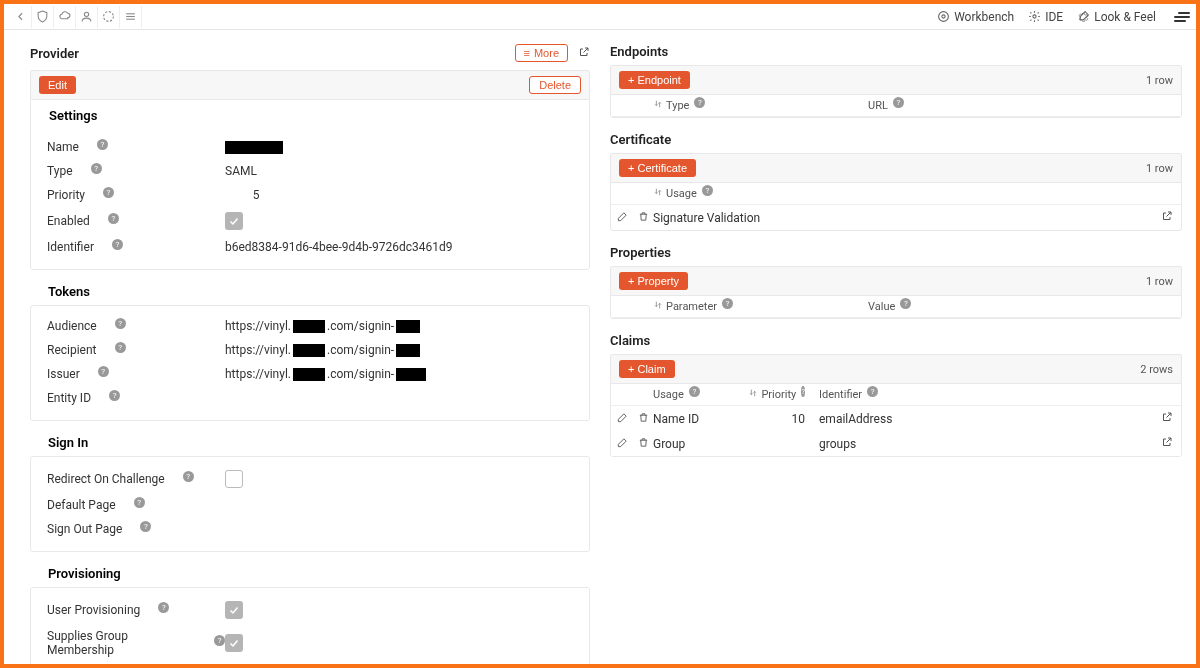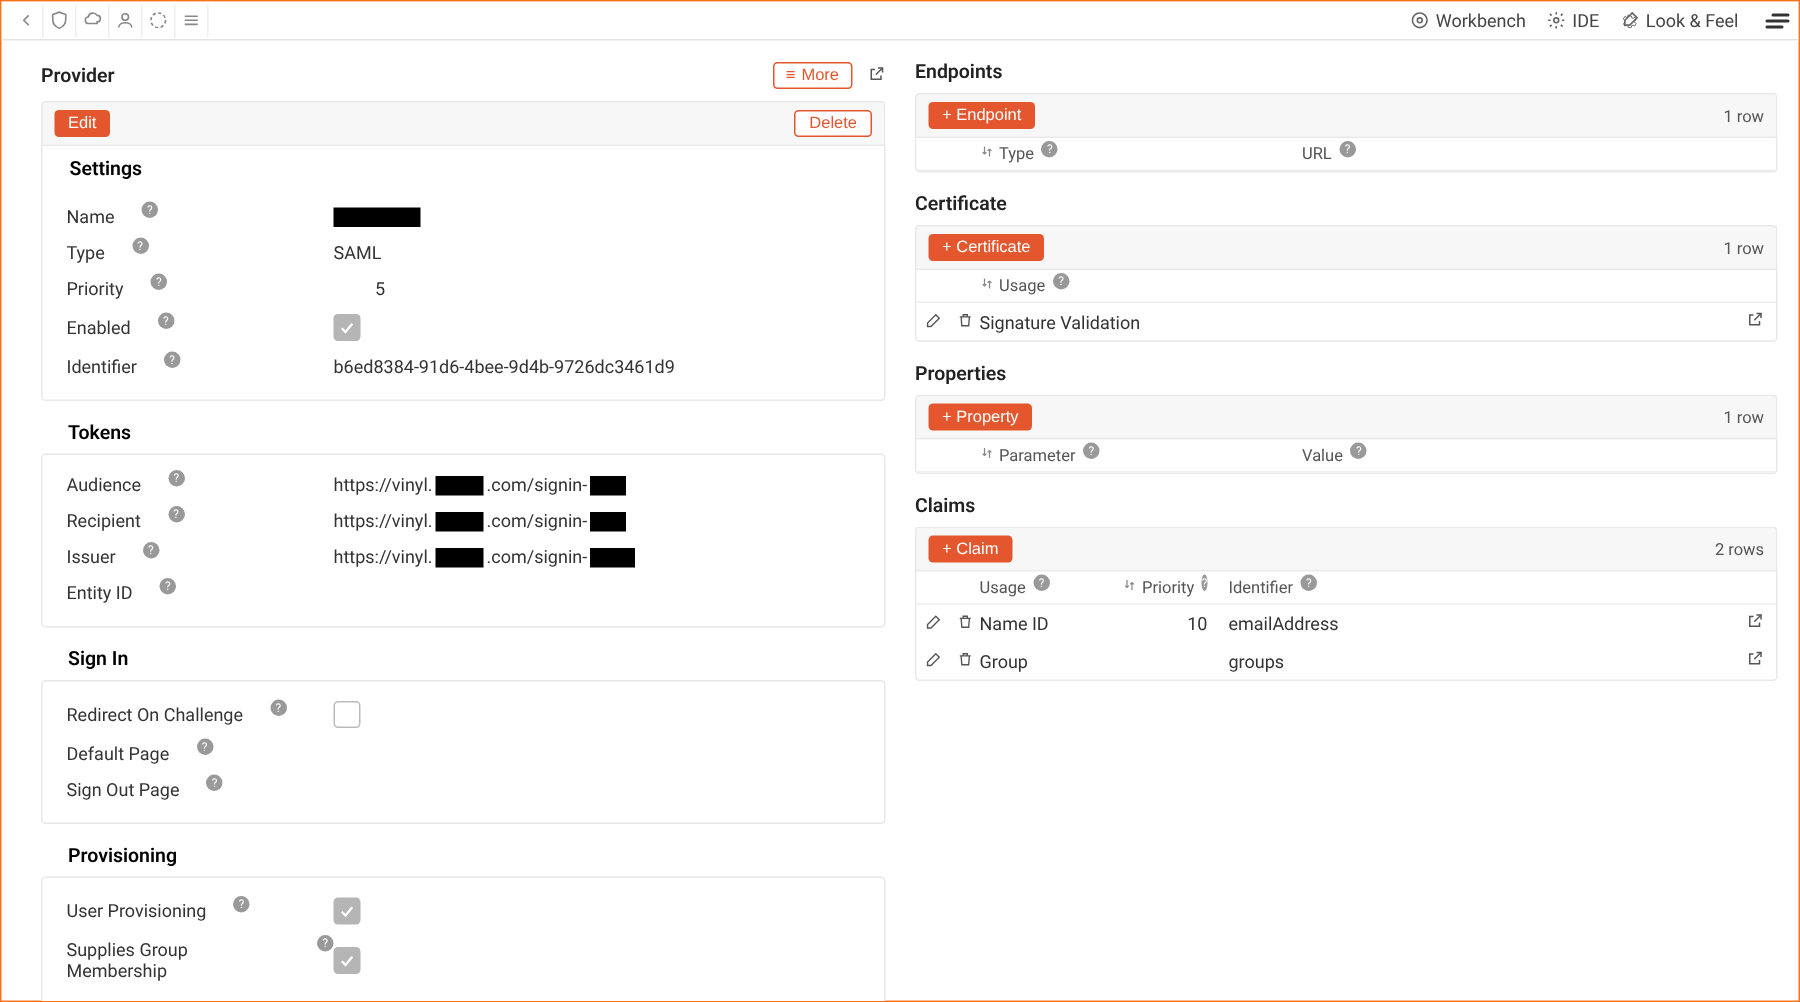--- a/index.html
+++ b/index.html
@@ -1,17 +1,17 @@
 <!DOCTYPE html>
 <html><head>
 <meta charset="utf-8">
 <style>
 * { box-sizing: border-box; margin: 0; padding: 0; }
 body { font-family: -apple-system, BlinkMacSystemFont, "Segoe UI", Roboto, sans-serif; font-size: 12px; color: #333; background: #fff; }
-.outer-border { border: 1px solid #f97316; width: 1200px; height: 668px; overflow: hidden; }
+.outer-border { border: 4px solid #f97316; width: 1200px; height: 668px; overflow: hidden; }
 
 
 .top-toolbar { height: 26px; background: #fff; border-bottom: 1px solid #e5e5e5; display: flex; align-items: center; padding: 0 6px; }
 .top-toolbar .left-icons { display: flex; gap: 0; align-items: center; }
 .top-toolbar .ticn { width: 22px; height: 22px; display: flex; align-items: center; justify-content: center; color: #777; border-right: 1px solid #eee; cursor: pointer; }
 .top-toolbar .ticn svg { width: 13px; height: 13px; stroke: #888; fill: none; stroke-width: 2; }
 .top-toolbar .ticn.lines svg { stroke: #888; }
 .top-toolbar .right-menu { margin-left: auto; display: flex; align-items: center; gap: 14px; color: #444; font-size: 12px; }
 .top-toolbar .right-item { display: flex; align-items: center; gap: 4px; cursor: pointer; }
 .top-toolbar .right-item svg { width: 13px; height: 13px; stroke: #666; fill: none; stroke-width: 2; }
@@ -40,21 +40,21 @@
 .row-count { margin-left: auto; color: #555; font-size: 11px; }
 .btn-orange { background: #e4572e; color: #fff; border: none; padding: 3px 9px; border-radius: 3px; font-size: 11px; cursor: pointer; }
 .btn-outline-orange { border: 1px solid #e4572e; color: #e4572e; background: #fff; padding: 2px 9px; border-radius: 3px; font-size: 11px; cursor: pointer; }
 
 
 .card { border: 1px solid #e8e8e8; border-radius: 0 0 3px 3px; padding: 0; margin-bottom: 14px; background: #fff; }
 .card-body { padding: 8px 0 10px 0; }
 .section-title { font-size: 13px; font-weight: 600; color: #000000; padding: 8px 0 4px 18px; }
 .section-title.standalone { padding: 0 0 6px 18px; margin-top: 8px; }
 .field-row { display: flex; align-items: center; padding: 5px 16px; font-size: 12px; }
-.field-label { width: 178px; display: flex; gap: 16px; color: #333; }
+.field-label { width: 178px; display: flex; align-items: center; gap: 16px; color: #333; }
 .field-value { flex: 1; color: #333; display: flex; align-items: center; gap: 2px; }
 .help-icon { width: 11px; height: 11px; border-radius: 50%; background: #999; color: #fff; font-size: 8px; display: inline-flex; align-items: center; justify-content: center; margin-left: 2px; position: relative; top: -3px; }
 .help-icon::after { content: "?"; }
 .redact { background: #000; display: inline-block; height: 13px; vertical-align: middle; }
 
 
 .chk { width: 18px; height: 18px; border-radius: 3px; display: inline-flex; align-items: center; justify-content: center; }
 .chk.checked { background: #b5b5b5; }
 .chk.checked svg { width: 12px; height: 12px; stroke: #fff; fill: none; stroke-width: 3; }
 .chk.unchecked { border: 1.5px solid #bbb; background: #fff; }

